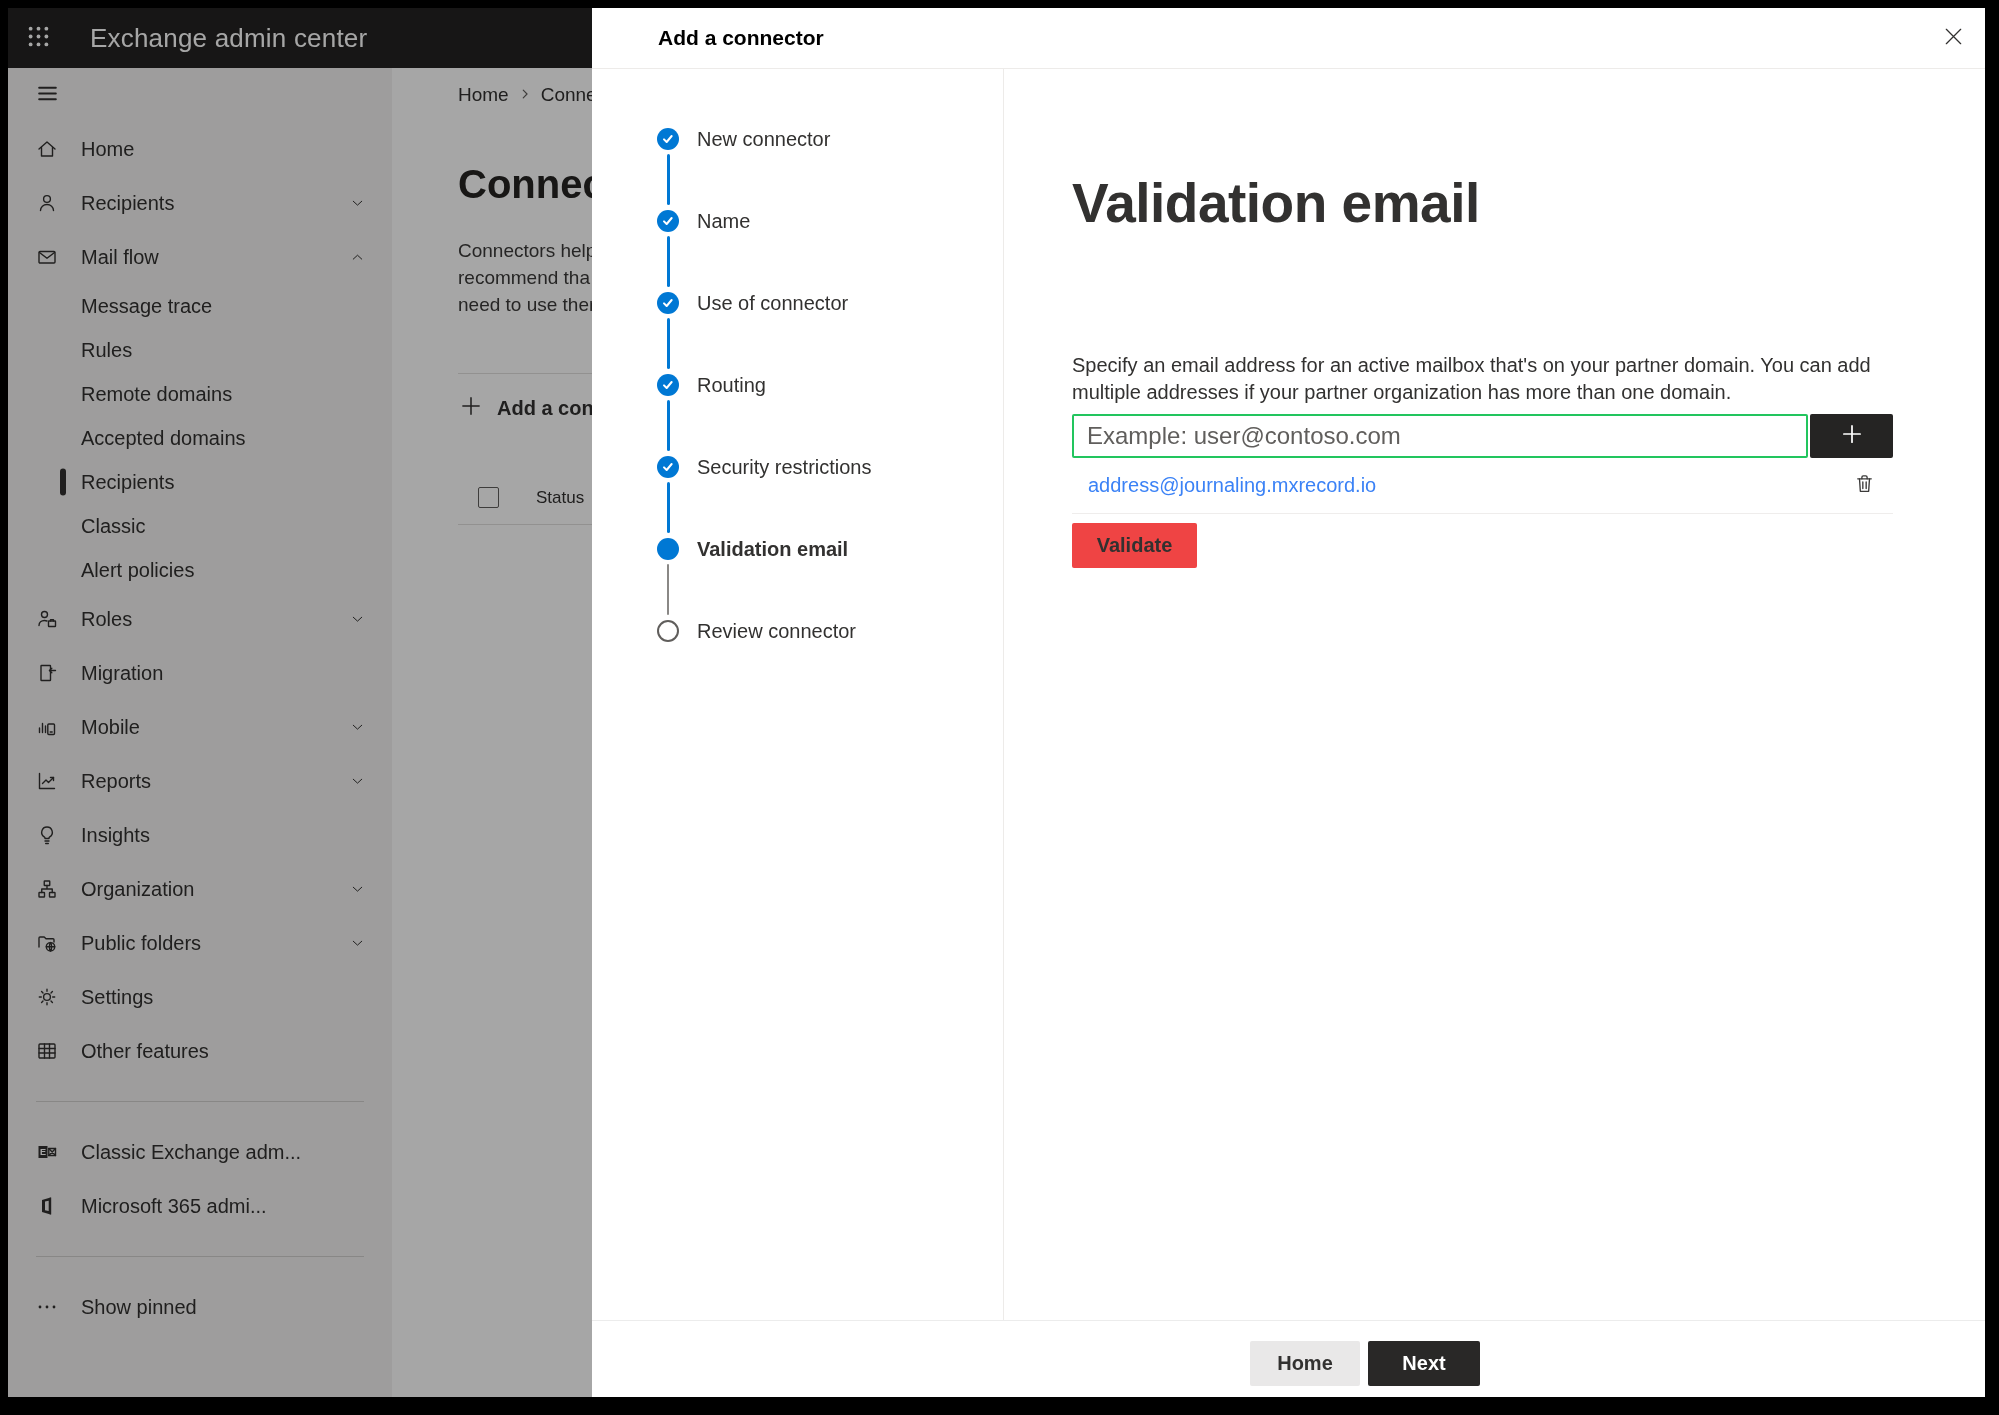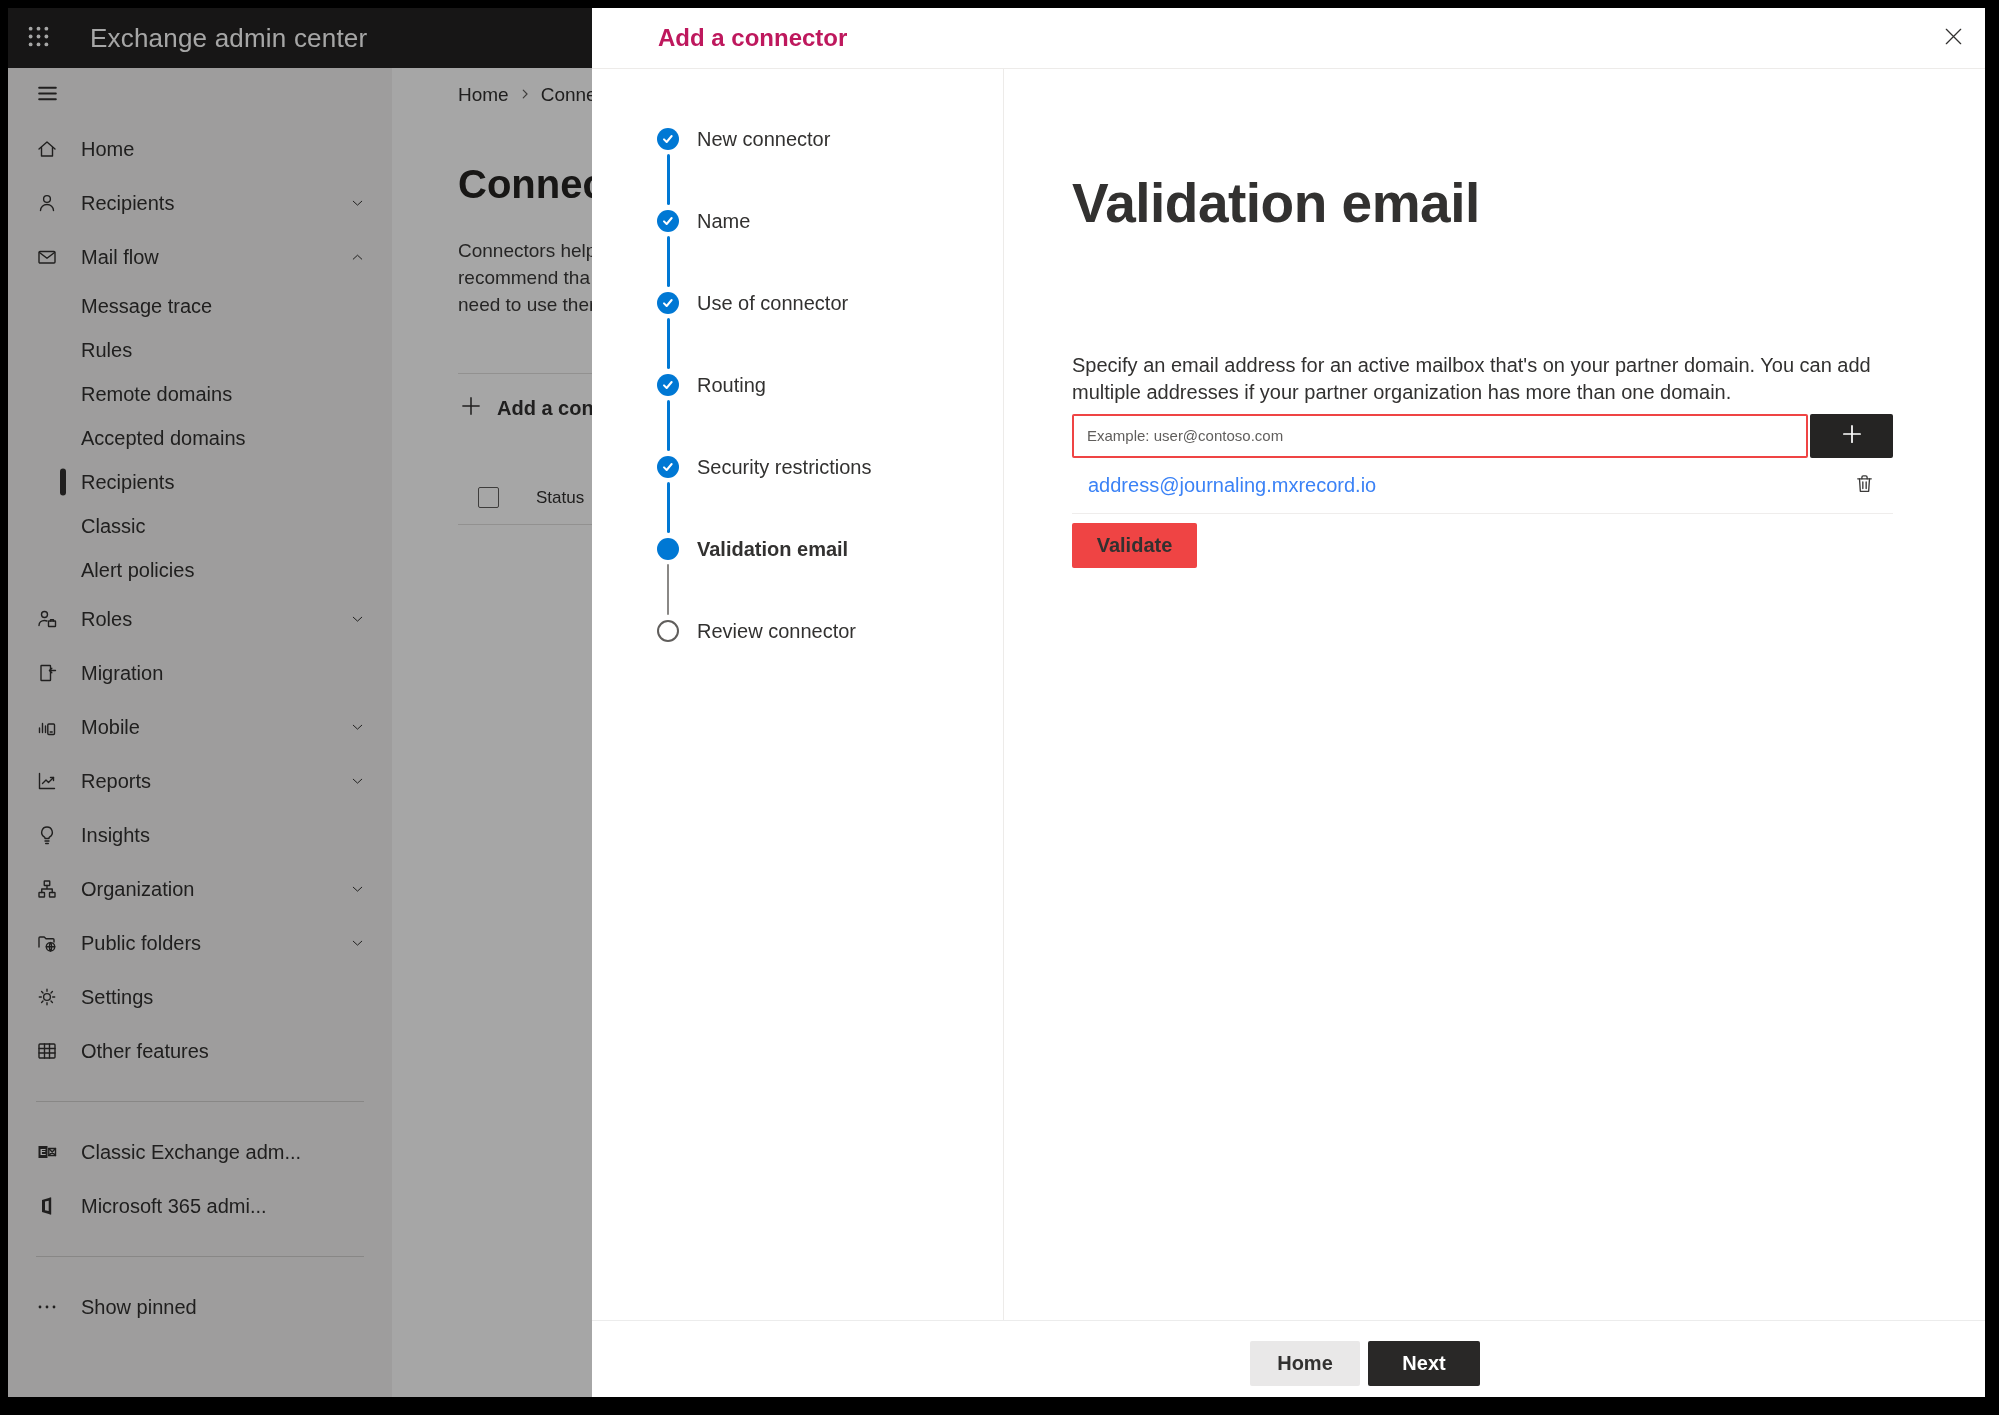--- a/index.html
+++ b/index.html
@@ -34,38 +34,38 @@
   .bg-addrow .lbl{font-size:20px;font-weight:600;}
   .bg-thead{margin-top:64px;display:flex;align-items:center;}
   .bg-checkbox{width:21px;height:21px;border:1.5px solid #605e5c;border-radius:2px;margin-left:20px;background:#fff;box-sizing:border-box;cursor:pointer;}
   .bg-thead .th{margin-left:37px;font-size:17px;color:#323130;}
   .bg-divider2{margin-top:16px;height:1px;background:#e1dfdd;width:1200px;}
   
   .dim{position:absolute;left:0;top:0;bottom:0;width:584px;background:rgba(0,0,0,0.35);z-index:20;}
   
   .modal{position:absolute;left:584px;top:0;right:0;bottom:0;background:#fff;z-index:30;display:flex;flex-direction:column;}
   .modal-header{height:60px;flex:none;border-bottom:1px solid #edebe9;position:relative;}
-  .modal-title{position:absolute;left:66px;top:50%;transform:translateY(-50%);font-size:24px;font-weight:700;color:#be185d;}
+  .modal-title{position:absolute;left:66px;top:50%;transform:translateY(-50%);font-size:21px;font-weight:700;color:#000000;}
   .close-btn{position:absolute;right:14px;top:12px;width:36px;height:36px;display:flex;align-items:center;justify-content:center;cursor:pointer;background:none;border:none;padding:0;}
   .modal-body{flex:1;display:flex;min-height:0;}
   .steps{width:412px;flex:none;border-right:1px solid #edebe9;padding-top:59px;box-sizing:border-box;}
   .step-row{position:relative;height:82px;}
   .circle{position:absolute;left:65px;top:0;width:22px;height:22px;border-radius:50%;box-sizing:border-box;}
   .circle.done,.circle.current{background:#0078d4;}
   .circle.todo{background:#fff;border:2px solid #605e5c;}
   .circle svg{position:absolute;left:3px;top:3px;}
   .step-label{position:absolute;left:105px;top:0;line-height:22px;font-size:20px;color:#323130;white-space:nowrap;}
   .step-row.current .step-label{font-weight:700;}
   .step-line{position:absolute;left:74.5px;top:26px;width:3px;height:51px;background:#0078d4;border-radius:2px;}
   .step-line.gray{background:#8a8886;width:2px;left:75px;}
   .step-content{flex:1;padding-left:68px;overflow:hidden;}
   .val-heading{margin:100px 0 0;font-size:55px;font-weight:600;line-height:1.25;color:#323130;letter-spacing:-.5px;}
   .val-desc{margin-top:114px;font-size:20px;line-height:27px;white-space:pre-line;color:#323130;}
   .email-row{margin-top:8px;display:flex;width:821px;height:44px;}
-  .email-input{flex:1;border:2px solid #ef4444;border-radius:2px;font-size:15px;padding:0 13px;color:#323130;box-sizing:border-box;height:44px;outline:none;font-family:inherit;background:#fff;}
+  .email-input{flex:1;border:2px solid #22c55e;border-radius:2px;font-size:24px;padding:0 13px;color:#323130;box-sizing:border-box;height:44px;outline:none;font-family:inherit;background:#fff;}
   .email-input::placeholder{color:#605e5c;opacity:1;}
   .add-addr-btn{width:83px;height:44px;margin-left:2px;background:#252423;border:none;border-radius:2px;display:flex;align-items:center;justify-content:center;cursor:pointer;flex:none;}
   .addr-row{width:821px;height:56px;border-bottom:1px solid #efedec;display:flex;align-items:center;position:relative;font-size:20px;color:#3b82f6;padding-left:16px;box-sizing:border-box;}
   .trash-btn{position:absolute;right:14px;top:50%;transform:translateY(-50%);background:none;border:none;padding:2px;cursor:pointer;display:flex;}
   .validate-btn{margin-top:9px;width:125px;height:45px;background:#ef4444;border:none;border-radius:2px;font-size:20px;font-weight:600;color:#323130;font-family:inherit;cursor:pointer;}
   .modal-footer{flex:none;height:76px;border-top:1px solid #ececec;position:relative;}
   .btn{position:absolute;top:20px;height:45px;border:none;border-radius:2px;font-size:20px;font-weight:600;font-family:inherit;cursor:pointer;}
   .back-btn{left:658px;width:110px;background:#e9e8e8;color:#323130;}
   .next-btn{left:776px;width:112px;background:#292827;color:#ffffff;}
 </style>

